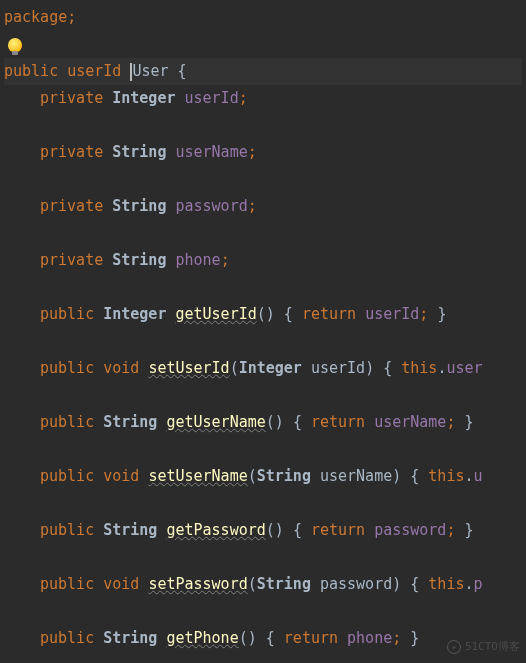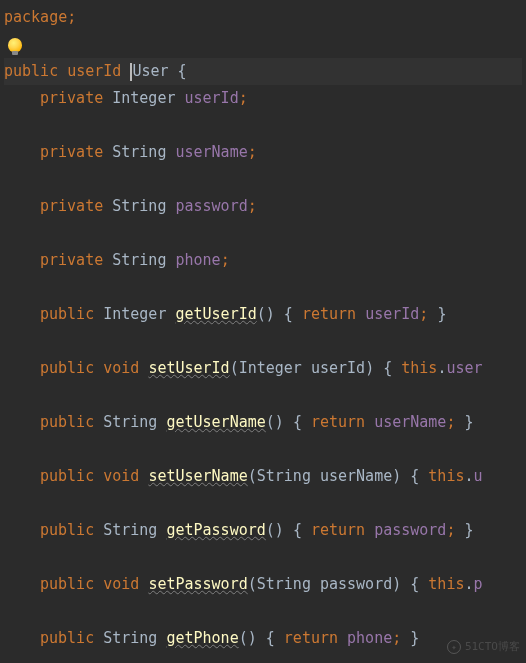--- a/index.html
+++ b/index.html
@@ -24,21 +24,21 @@
     .line {
       white-space: pre;
       height: 27px;
       display: flex;
       align-items: center;
     }
     .line-hl {
       background: #323232;
     }
     .kw-orange { color: #cc7832; }
-    .type { color: #a9b7c6; }
+    .type { color: #a9b7c6; font-weight: bold; }
     .classname { color: #a9b7c6; }
     .identifier { color: #a9b7c6; }
     .field { color: #9876aa; }
     .method-underline { 
       color: #fef9c3; 
       text-decoration: underline wavy #808080;
       text-decoration-thickness: 1px;
     }
     .brace { color: #a9b7c6; }
     .punct { color: #cc7832; }

